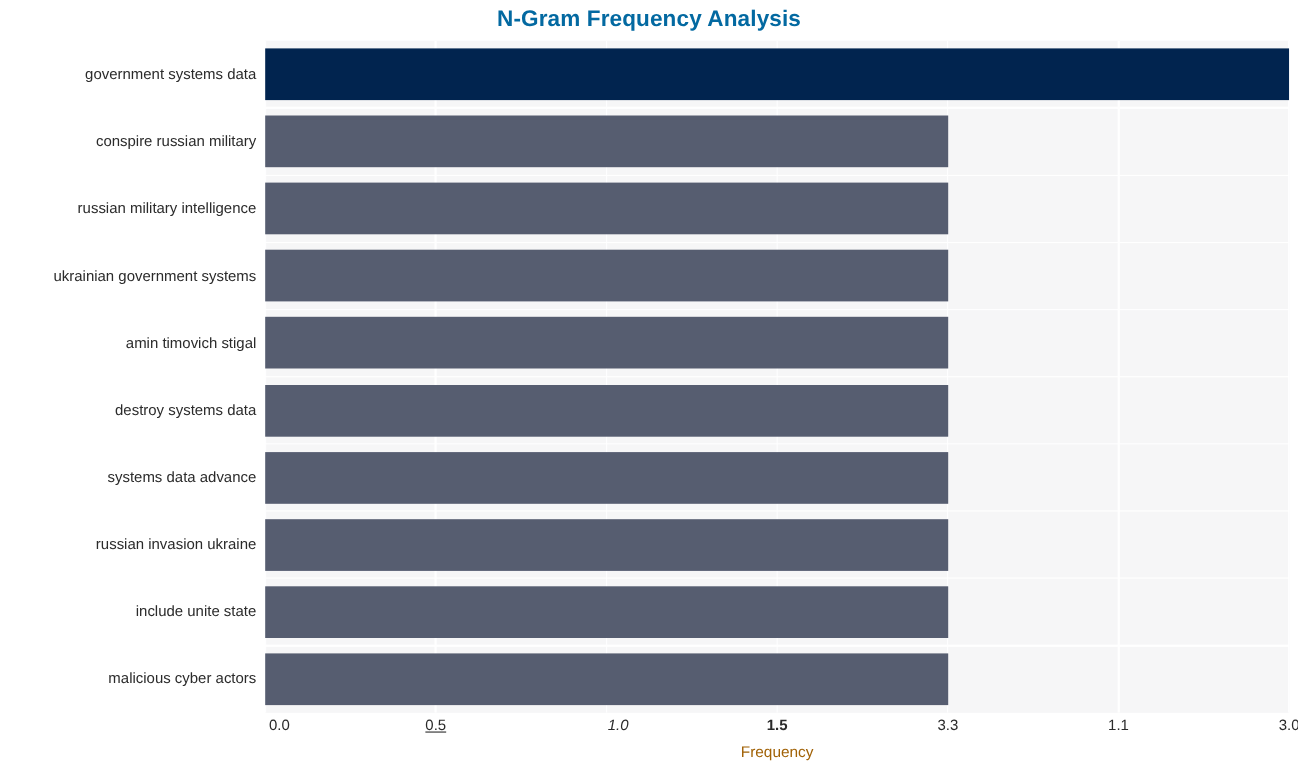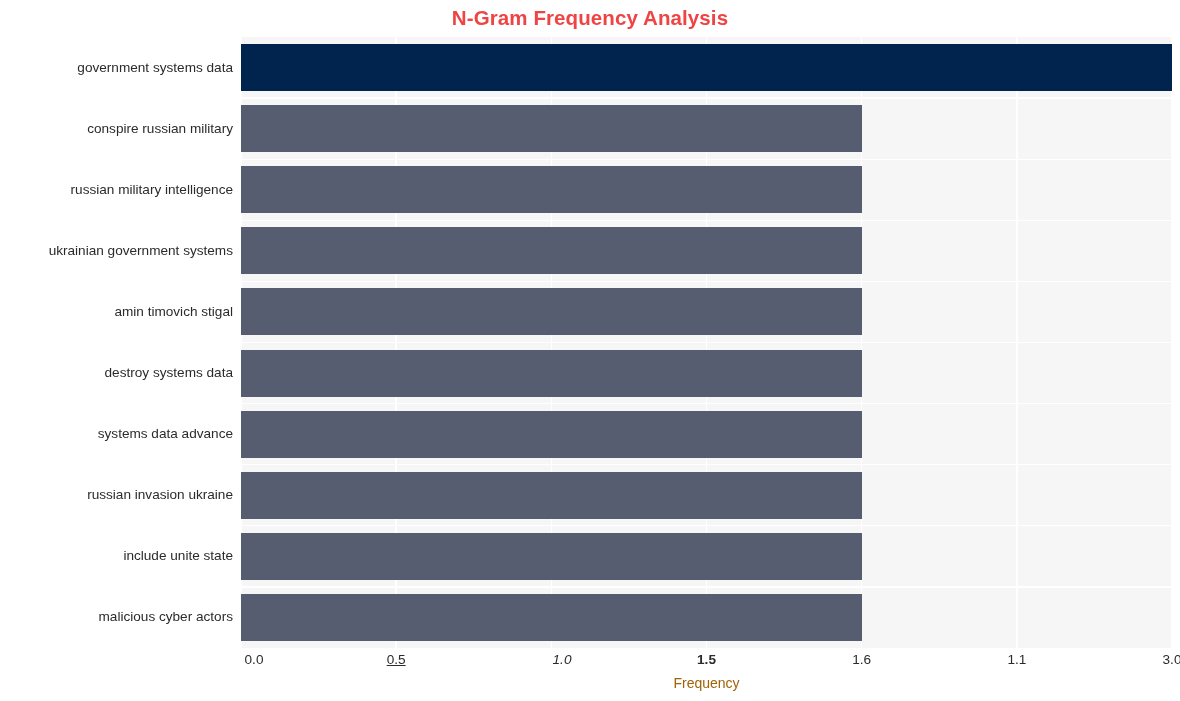--- a/index.html
+++ b/index.html
@@ -26,21 +26,21 @@
 
   
   #chart-title {
     position: absolute;
     left: 0;
     top: 6px;
     width: 1180px;
     text-align: center;
     font-size: 20.5px;
     font-weight: bold;
-    color: #ef4444;
+    color: #0369a1;
     letter-spacing: 0.1px;
     white-space: nowrap;
   }
 
   
   #plot-area {
     position: absolute;
     left: 241px;
     top: 37px;
     width: 931px;
@@ -181,20 +181,20 @@
       <div class="ytick" style="top: 450.25px;">russian invasion ukraine</div>
       <div class="ytick" style="top: 511.35px;">include unite state</div>
       <div class="ytick" style="top: 572.45px;">malicious cyber actors</div>
     </div>
 
   <div id="x-tick-labels">
       <div class="xtick" style="left: 13px;">0.0</div>
       <div class="xtick" style="left: 155.167px; text-decoration: underline;">0.5</div>
       <div class="xtick" style="left: 321px; font-style: italic;">1.0</div>
       <div class="xtick" style="left: 465.5px; font-weight: bold;">1.5</div>
-      <div class="xtick" style="left: 620.667px;">1.6</div>
+      <div class="xtick" style="left: 620.667px;">3.3</div>
       <div class="xtick" style="left: 775.833px;">1.1</div>
       <div class="xtick" style="left: 931px;">3.0</div>
     </div>
 
   <div id="x-axis-label">Frequency</div>
 
 </div>
 
 </body></html>

